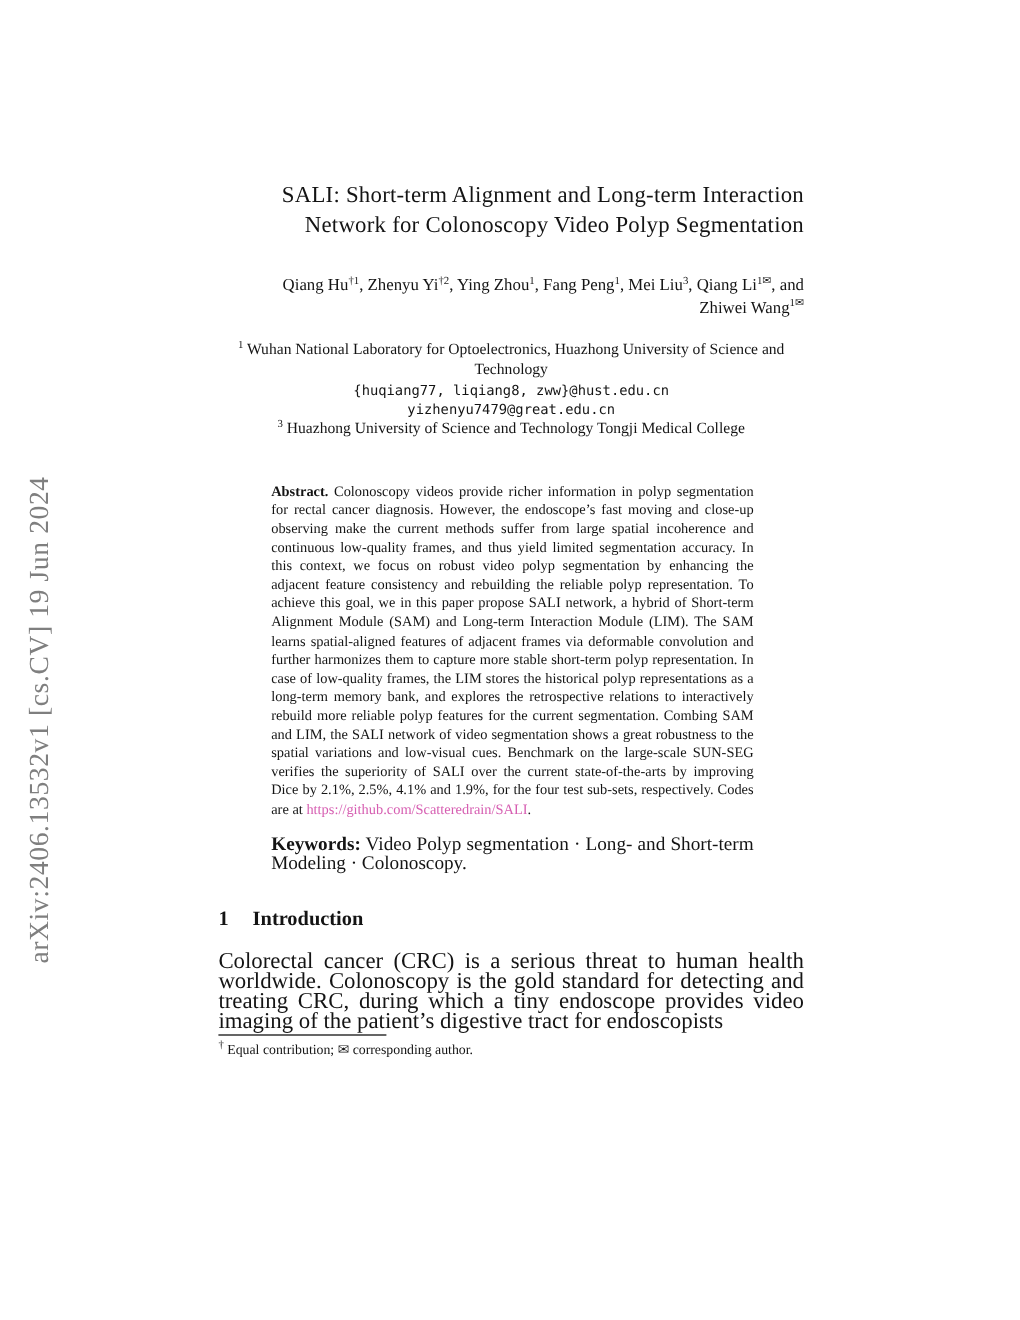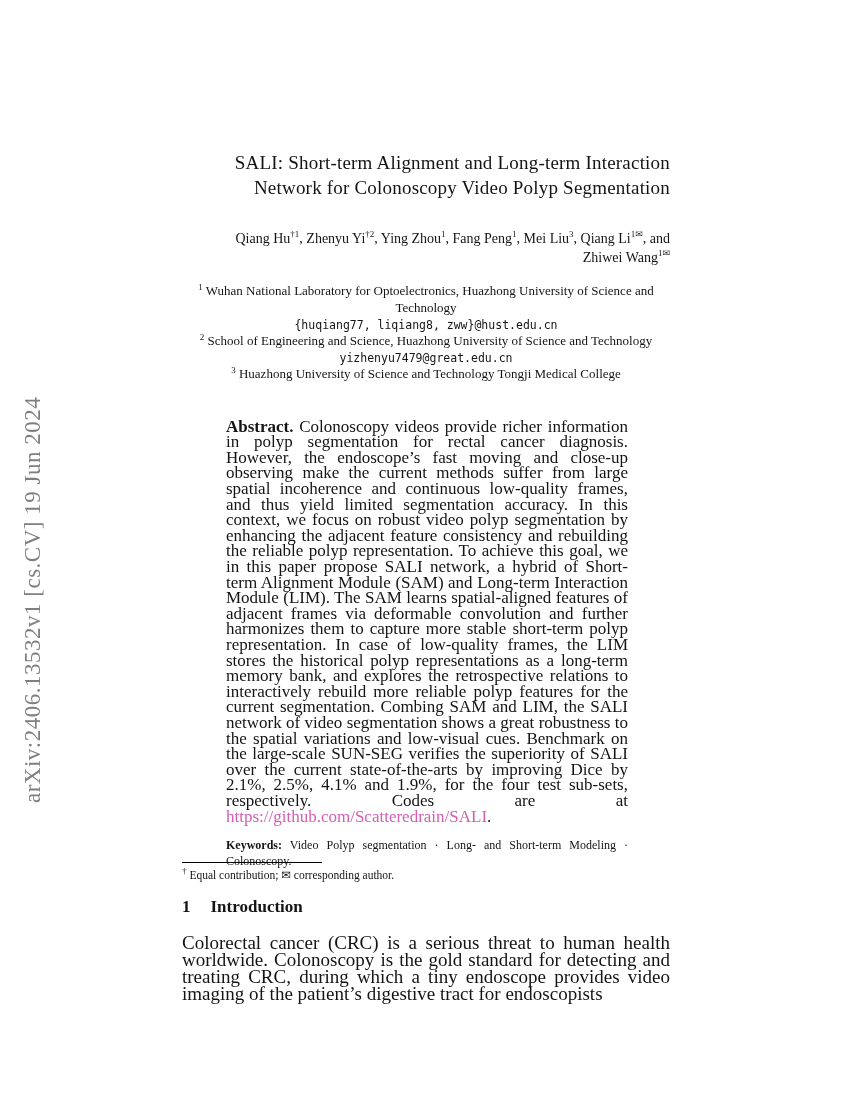--- a/index.html
+++ b/index.html
@@ -37,29 +37,29 @@
 
   .affiliations { margin-top: 15px; text-align: center; font-size: 13px; }
   .affil { line-height: 1.3; }
   .affil-email {
     font-family: "DejaVu Sans Mono", "Liberation Mono", monospace;
     font-size: 11.5px; line-height: 1.4;
   }
 
   .abstract {
     margin: 36px 42px 0 44px;
-    font-size: 17px; line-height: 15.6px;
+    font-size: 12px; line-height: 15.6px;
     text-align: justify;
   }
   .bold { font-weight: bold; }
   .link { color: var(--link-color); text-decoration: none; cursor: pointer; }
 
   .keywords {
     margin: 14px 42px 0 44px;
-    font-size: 12px; line-height: 15.6px;
+    font-size: 16px; line-height: 15.6px;
     text-align: justify;
   }
 
   .section-heading { margin: 28px 0 0 0; font-size: 17px; font-weight: bold; }
   .section-number { margin-right: 20px; }
 
   .body-text {
     margin: 18px 0 0 0;
     font-size: 19px; line-height: 16.8px;
     text-align: justify;
@@ -89,21 +89,20 @@
         <span><span>Qiang Li</span><sup class="sup">1✉</sup><span>, and</span></span>
       </div>
       <div class="author-line">
         <span><span>Zhiwei Wang</span><sup class="sup">1✉</sup></span>
       </div>
     </div>
 
     <div class="affiliations">
       <div class="affil"><sup class="sup">1</sup> <span>Wuhan National Laboratory for Optoelectronics, Huazhong University of Science and Technology</span></div>
       <div class="affil-email">{huqiang77, liqiang8, zww}@hust.edu.cn</div>
-      <div class="affil"><sup class="sup">2</sup> <span>School of Engineering and Science, Huazhong University of Science and Technology</span></div>
       <div class="affil-email">yizhenyu7479@great.edu.cn</div>
       <div class="affil"><sup class="sup">3</sup> <span>Huazhong University of Science and Technology Tongji Medical College</span></div>
     </div>
 
     <p class="abstract"><span class="bold">Abstract.</span><span> Colonoscopy videos provide richer information in polyp segmentation for rectal cancer diagnosis. However, the endoscope’s fast moving and close-up observing make the current methods suffer from large spatial incoherence and continuous low-quality frames, and thus yield limited segmentation accuracy. In this context, we focus on robust video polyp segmentation by enhancing the adjacent feature consistency and rebuilding the reliable polyp representation. To achieve this goal, we in this paper propose SALI network, a hybrid of Short-term Alignment Module (SAM) and Long-term Interaction Module (LIM). The SAM learns spatial-aligned features of adjacent frames via deformable convolution and further harmonizes them to capture more stable short-term polyp representation. In case of low-quality frames, the LIM stores the historical polyp representations as a long-term memory bank, and explores the retrospective relations to interactively rebuild more reliable polyp features for the current segmentation. Combing SAM and LIM, the SALI network of video segmentation shows a great robustness to the spatial variations and low-visual cues. Benchmark on the large-scale SUN-SEG verifies the superiority of SALI over the current state-of-the-arts by improving Dice by 2.1%, 2.5%, 4.1% and 1.9%, for the four test sub-sets, respectively. Codes are at </span><a class="link" href="#">https://github.com/Scatteredrain/SALI</a><span>.</span></p>
 
     <p class="keywords"><span class="bold">Keywords:</span><span> Video Polyp segmentation · Long- and Short-term Modeling · Colonoscopy.</span></p>
 
     <h2 class="section-heading"><span class="section-number">1</span><span>Introduction</span></h2>
 

